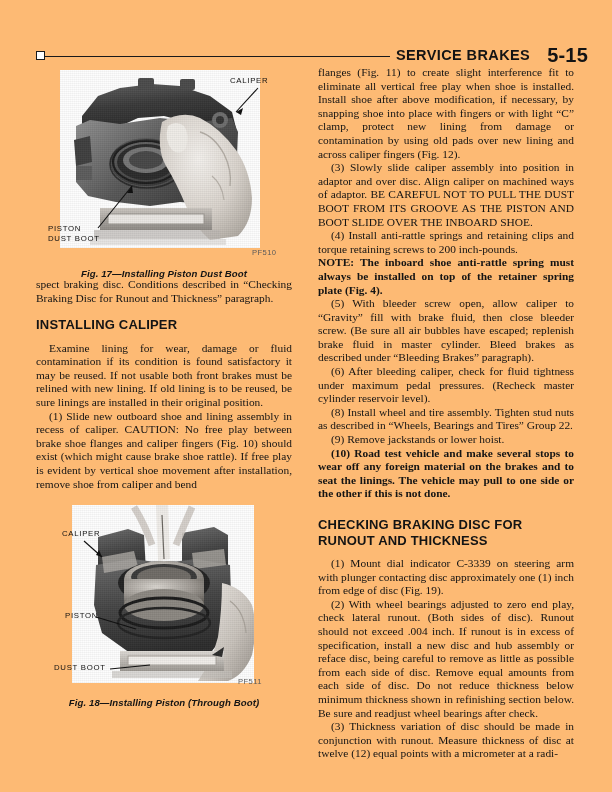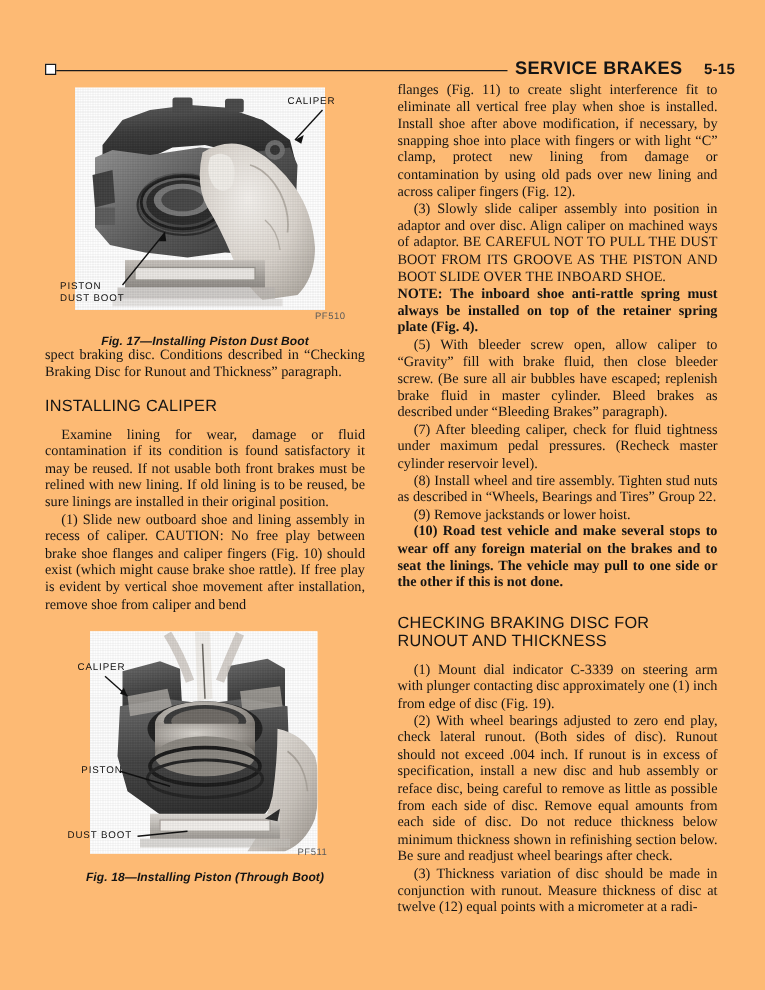--- a/index.html
+++ b/index.html
@@ -47,21 +47,21 @@
   .header-title {
     font-family: "Liberation Sans", sans-serif;
     font-weight: bold;
     font-size: 14.5px;
     letter-spacing: 0.4px;
     white-space: nowrap;
   }
   .header-page {
     font-family: "Liberation Sans", sans-serif;
     font-weight: bold;
-    font-size: 12px;
+    font-size: 20px;
     letter-spacing: 0.2px;
     margin-left: 17px;
     white-space: nowrap;
   }
 
   
   .col {
     position: absolute;
     width: 256px;
     top: 66px;
@@ -77,21 +77,21 @@
     text-justify: inter-word;
     hyphens: none;
   }
   p.body.indent { text-indent: 13px; }
   p.body + p.body { margin-top: 0; }
 
   .b { font-weight: bold; }
 
   h2.section {
     font-family: "Liberation Sans", sans-serif;
-    font-weight: normal;
+    font-weight: bold;
     font-size: 13px;
     letter-spacing: 0.2px;
     margin: 12px 0 9px 0;
     line-height: 15.5px;
   }
 
   
   .figure {
     position: relative;
     margin: 0;
@@ -324,23 +324,24 @@
       <div class="fig-code" style="left:202px; top:178px;">PF511</div>
       <div class="fig-caption" style="position:absolute; left:0; top:192px; width:256px;">Fig. 18—Installing Piston (Through Boot)</div>
     </div>
 
   </div>
 
   <div class="col col-right">
 
     <p class="body">flanges (Fig. 11) to create slight interference fit to eliminate all vertical free play when shoe is installed. Install shoe after above modification, if necessary, by snapping shoe into place with fingers or with light “C” clamp, protect new lining from damage or contamination by using old pads over new lining and across caliper fingers (Fig. 12).</p>
     <p class="body indent">(3) Slowly slide caliper assembly into position in adaptor and over disc. Align caliper on machined ways of adaptor. BE CAREFUL NOT TO PULL THE DUST BOOT FROM ITS GROOVE AS THE PISTON AND BOOT SLIDE OVER THE INBOARD SHOE.</p>
+    <p class="body indent">(4) Install anti-rattle springs and retaining clips and torque retaining screws to 200 inch-pounds.</p>
     <p class="body b">NOTE: The inboard shoe anti-rattle spring must always be installed on top of the retainer spring plate (Fig. 4).</p>
     <p class="body indent">(5) With bleeder screw open, allow caliper to “Gravity” fill with brake fluid, then close bleeder screw. (Be sure all air bubbles have escaped; replenish brake fluid in master cylinder. Bleed brakes as described under “Bleeding Brakes” paragraph).</p>
-    <p class="body indent">(7) After bleeding caliper, check for fluid tightness under maximum pedal pressures. (Recheck master cylinder reservoir level).</p>
+    <p class="body indent">(6) After bleeding caliper, check for fluid tightness under maximum pedal pressures. (Recheck master cylinder reservoir level).</p>
     <p class="body indent">(8) Install wheel and tire assembly. Tighten stud nuts as described in “Wheels, Bearings and Tires” Group 22.</p>
     <p class="body indent">(9) Remove jackstands or lower hoist.</p>
     <p class="body indent b">(10) Road test vehicle and make several stops to wear off any foreign material on the brakes and to seat the linings. The vehicle may pull to one side or the other if this is not done.</p>
 
     <h2 class="section" style="margin-top:16px;">CHECKING BRAKING DISC FOR RUNOUT AND THICKNESS</h2>
 
     <p class="body indent">(1) Mount dial indicator C-3339 on steering arm with plunger contacting disc approximately one (1) inch from edge of disc (Fig. 19).</p>
     <p class="body indent">(2) With wheel bearings adjusted to zero end play, check lateral runout. (Both sides of disc). Runout should not exceed .004 inch. If runout is in excess of specification, install a new disc and hub assembly or reface disc, being careful to remove as little as possible from each side of disc. Remove equal amounts from each side of disc. Do not reduce thickness below minimum thickness shown in refinishing section below. Be sure and readjust wheel bearings after check.</p>
     <p class="body indent">(3) Thickness variation of disc should be made in conjunction with runout. Measure thickness of disc at twelve (12) equal points with a micrometer at a radi-</p>
 

